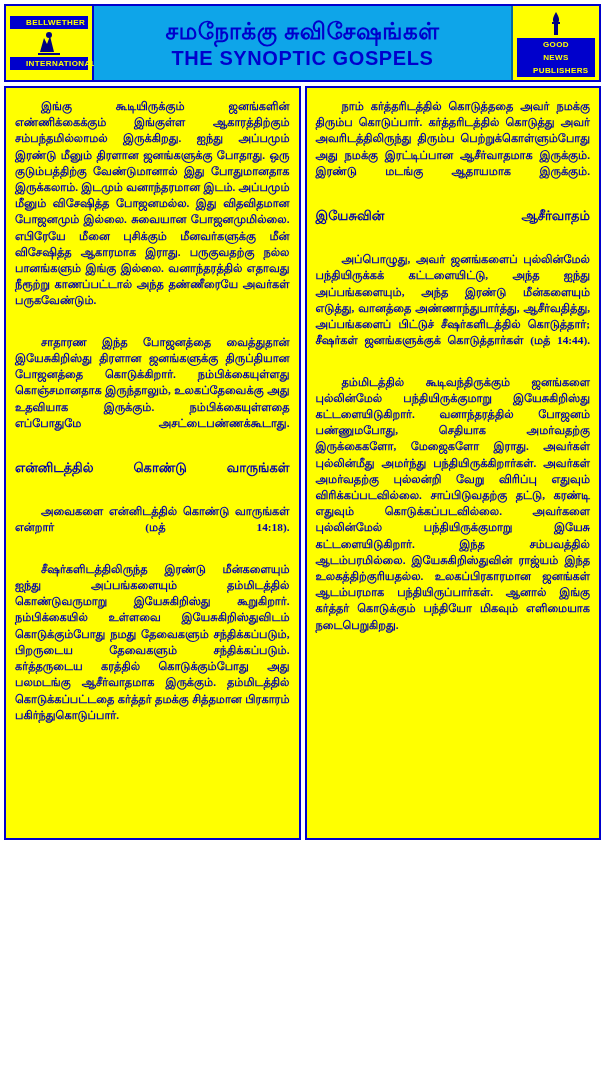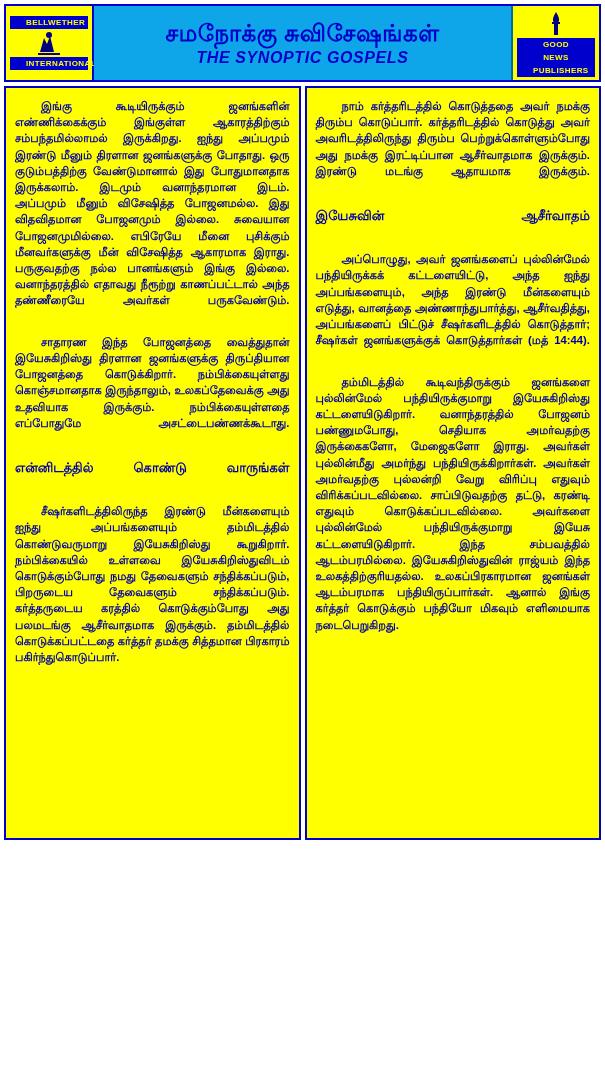--- a/index.html
+++ b/index.html
@@ -69,34 +69,34 @@
     background: #0ea5e9;
   }
   .title-ta {
     font-size: 23px;
     font-weight: bold;
     color: #0000cc;
     line-height: 28px;
     letter-spacing: .5px;
   }
   .title-en {
-    font-size: 16px;
+    font-size: 20px;
     font-weight: bold;
     color: #0000cc;
     letter-spacing: .6px;
     margin-top: 2px;
-    font-style: italic;
   }
   
   .body-wrap {
     position: relative;
     margin-top: 4px;
     height: 754px;
     display: flex;
     gap: 4px;
+    font-family: Liberation Serif, serif;
   }
   .col {
     flex: 1;
     border: 2px solid #0000cc;
     background: #ffff00;
     padding: 10px 9px 8px 9px;
     overflow: hidden;
   }
   p.para {
     margin: 0 0 9px 0;
@@ -170,20 +170,21 @@
     </div>
 
   </div>
 
   <div class="body-wrap">
 
     <div class="col">
       <p class="para spread">இங்கு கூடியிருக்கும் ஜனங்களின் எண்ணிக்கைக்கும் இங்குள்ள ஆகாரத்திற்கும் சம்பந்தமில்லாமல் இருக்கிறது. ஐந்து அப்பமும் இரண்டு மீனும் திரளான ஜனங்களுக்கு போதாது. ஒரு குடும்பத்திற்கு வேண்டுமானால் இது போதுமானதாக இருக்கலாம். இடமும் வனாந்தரமான இடம். அப்பமும் மீனும் விசேஷித்த போஜனமல்ல. இது விதவிதமான போஜனமும் இல்லை. சுவையான போஜனமுமில்லை. எபிரேயே மீனை புசிக்கும் மீனவர்களுக்கு மீன் விசேஷித்த ஆகாரமாக இராது. பருகுவதற்கு நல்ல பானங்களும் இங்கு இல்லை. வனாந்தரத்தில் எதாவது நீரூற்று காணப்பட்டால் அந்த தண்ணீரையே அவர்கள் பருகவேண்டும்.</p>
       <p class="para spread">சாதாரண இந்த போஜனத்தை வைத்துதான் இயேசுகிறிஸ்து திரளான ஜனங்களுக்கு திருப்தியான போஜனத்தை கொடுக்கிறார். நம்பிக்கையுள்ளது கொஞ்சமானதாக இருந்தாலும், உலகப்தேவைக்கு அது உதவியாக இருக்கும். நம்பிக்கையுள்ளதை எப்போதுமே அசட்டைபண்ணக்கூடாது.</p>
       <h2 class="sect spread">என்னிடத்தில் கொண்டு வாருங்கள்</h2>
+      <p class="para spread">அவைகளை என்னிடத்தில் கொண்டு வாருங்கள் என்றார் (மத் 14:18).</p>
       <p class="para spread">சீஷர்களிடத்திலிருந்த இரண்டு மீன்களையும் ஐந்து அப்பங்களையும் தம்மிடத்தில் கொண்டுவருமாறு இயேசுகிறிஸ்து கூறுகிறார். நம்பிக்கையில் உள்ளவை இயேசுகிறிஸ்துவிடம் கொடுக்கும்போது நமது தேவைகளும் சந்திக்கப்படும், பிறருடைய தேவைகளும் சந்திக்கப்படும். கர்த்தருடைய கரத்தில் கொடுக்கும்போது அது பலமடங்கு ஆசீர்வாதமாக இருக்கும். தம்மிடத்தில் கொடுக்கப்பட்டதை கர்த்தர் தமக்கு சித்தமான பிரகாரம் பகிர்ந்துகொடுப்பார்.</p>
     </div>
 
     <div class="col">
       <p class="para spread">நாம் கர்த்தரிடத்தில் கொடுத்ததை அவர் நமக்கு திரும்ப கொடுப்பார். கர்த்தரிடத்தில் கொடுத்து அவர் அவரிடத்திலிருந்து திரும்ப பெற்றுக்கொள்ளும்போது அது நமக்கு இரட்டிப்பான ஆசீர்வாதமாக இருக்கும். இரண்டு மடங்கு ஆதாயமாக இருக்கும்.</p>
       <h2 class="sect spread">இயேசுவின் ஆசீர்வாதம்</h2>
       <p class="para spread">அப்பொழுது, அவர் ஜனங்களைப் புல்லின்மேல் பந்தியிருக்கக் கட்டளையிட்டு, அந்த ஐந்து அப்பங்களையும், அந்த இரண்டு மீன்களையும் எடுத்து, வானத்தை அண்ணாந்துபார்த்து, ஆசீர்வதித்து, அப்பங்களைப் பிட்டுச் சீஷர்களிடத்தில் கொடுத்தார்; சீஷர்கள் ஜனங்களுக்குக் கொடுத்தார்கள் (மத் 14:44).</p>
       <p class="para spread">தம்மிடத்தில் கூடிவந்திருக்கும் ஜனங்களை புல்லின்மேல் பந்தியிருக்குமாறு இயேசுகிறிஸ்து கட்டளையிடுகிறார். வனாந்தரத்தில் போஜனம் பண்ணுமபோது, செதியாக அமர்வதற்கு இருக்கைகளோ, மேஜைகளோ இராது. அவர்கள் புல்லின்மீது அமர்ந்து பந்தியிருக்கிறார்கள். அவர்கள் அமர்வதற்கு புல்லன்றி வேறு விரிப்பு எதுவும் விரிக்கப்படவில்லை. சாப்பிடுவதற்கு தட்டு, கரண்டி எதுவும் கொடுக்கப்படவில்லை. அவர்களை புல்லின்மேல் பந்தியிருக்குமாறு இயேசு கட்டளையிடுகிறார். இந்த சம்பவத்தில் ஆடம்பரமில்லை. இயேசுகிறிஸ்துவின் ராஜ்யம் இந்த உலகத்திற்குரியதல்ல. உலகப்பிரகாரமான ஜனங்கள் ஆடம்பரமாக பந்தியிருப்பார்கள். ஆனால் இங்கு கர்த்தர் கொடுக்கும் பந்தியோ மிகவும் எளிமையாக நடைபெறுகிறது.</p>
     </div>
 

